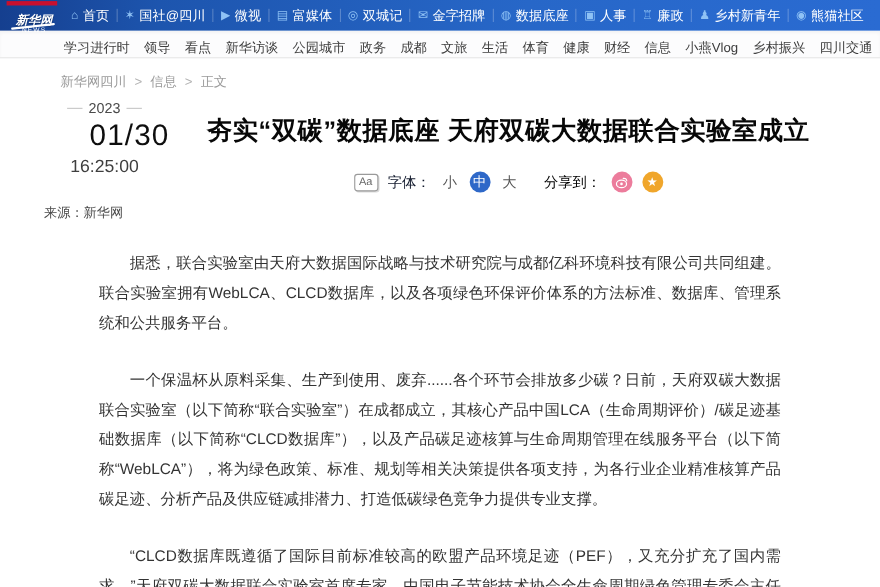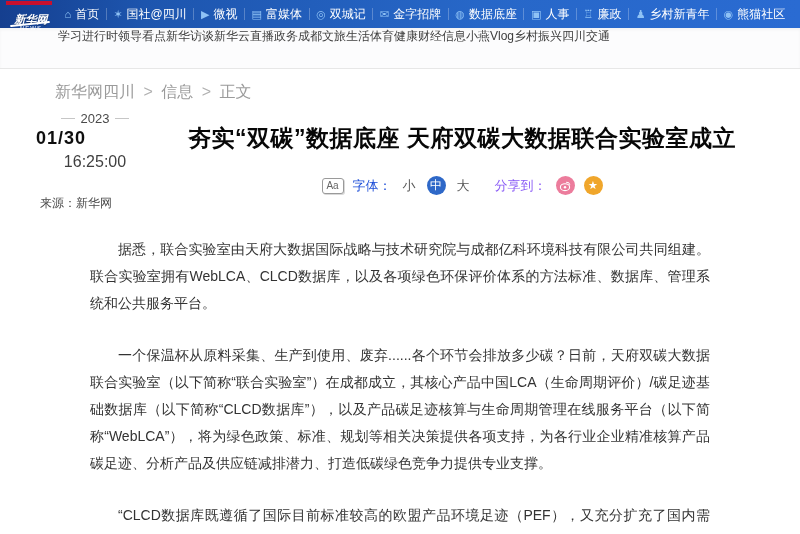--- a/index.html
+++ b/index.html
@@ -20,53 +20,53 @@
     transform:rotate(-6deg); border-radius:2px; }
   .tn-items { flex:1; display:flex; align-items:center; justify-content:space-evenly; }
   .tn-item { display:flex; align-items:center; gap:4px; color:#fff; font-size:12px;
     cursor:pointer; white-space:nowrap; padding:0 2px; border-right:1px solid rgba(255,255,255,.18); }
   .tn-item:last-child { border-right:none; }
   .tn-item { border-right:none; }
   .tn-sep { width:1px; height:12px; background:rgba(255,255,255,.25); }
   .tn-icon { font-size:11px; color:#8fc2f5; line-height:1; }
 
   
-  .subnav { height:41px; background:#fcfcfd; border-bottom:1px solid #e7e7e7;
-    display:flex; align-items:flex-start; padding-left:58px; 
+  .subnav { height:25px; background:#fcfcfd; border-bottom:1px solid #e7e7e7;
+    display:flex; align-items:flex-end; padding-left:58px; gap:13px;
     box-shadow:inset 0 2px 3px rgba(0,0,0,.04); }
   .sn-item { font-size:12px; color:#3d3d3d; cursor:pointer; white-space:nowrap; }
 
   
-  .breadcrumb { padding:13px 0 0 55px; font-size:16px; color:#9b9b9b; }
+  .breadcrumb { padding:13px 0 0 55px; font-size:12px; color:#9b9b9b; }
   .bc-link { color:#9b9b9b; cursor:pointer; }
   .bc-sep { margin:0 4px; color:#b0b0b0; }
 
   
   .head-row { display:flex; margin-top:8px; }
   .datebox { width:118px; margin-left:36px; flex:0 0 auto; }
   .year-row { display:flex; align-items:center; justify-content:center; gap:6px; }
   .year-dash { width:14px; height:0; border-top:1px solid #c6c6c6; }
   .year { font-size:13px; color:#4a4a4a; }
-  .bigdate { font-size:18px; font-weight:bold; color:#0e0e0e; text-align:left;
+  .bigdate { font-size:27px; font-weight:normal; color:#0e0e0e; text-align:right;
     letter-spacing:1px; margin-top:2px; }
   .time { font-size:16px; color:#3f3f3f; text-align:center; margin-top:4px; }
   .source { font-size:12px; color:#4a4a4a; margin-top:24px; padding-left:4px; }
   .headcenter { flex:1; padding-right:30px; }
   .article-title { font-size:23px; font-weight:bold; color:#070707; text-align:center;
     margin-top:12px; letter-spacing:.5px;
     font-family:"Liberation Sans","DejaVu Sans",sans-serif; }
   .toolbar { display:flex; align-items:center; justify-content:center; gap:9px; margin-top:22px; }
   .aa-icon { width:22px; height:16px; border:1px solid #9a9a9a; border-radius:3px;
     font-size:10px; color:#666; display:flex; align-items:center; justify-content:center;
     background:#fff; box-shadow:1px 1px 0 #d9d9d9; }
-  .tb-label { font-size:13px; color:#1d4ed8; }
+  .tb-label { font-size:13px; color:#0f172a; }
   .size-opt { font-size:13px; color:#555; cursor:pointer; padding:0 2px; }
   .size-opt.active { width:19px; height:19px; border-radius:50%; background:#2e68c8; color:#fff;
     display:flex; align-items:center; justify-content:center; font-size:12px; padding:0; }
-  .share-label { font-size:13px; color:#8b5cf6; margin-left:14px;font-family:Liberation Serif, serif; }
+  .share-label { font-size:13px; color:#000000; margin-left:14px;font-family:Liberation Serif, serif; }
   .share-btn { width:19px; height:19px; border-radius:50%; display:flex; align-items:center;
     justify-content:center; cursor:pointer; }
   .share-weibo { background:#ec7c9c; }
   .share-qzone { background:#f0a62b; color:#fff; font-size:11px; }
 
   
   .article { margin:24px 90px 0 90px; }
   .article p { font-size:14px; color:#333; line-height:27px; text-indent:2em;
     text-align:justify; margin-bottom:25px; font-family:"Liberation Sans","DejaVu Sans",sans-serif; }
 </style>
@@ -136,21 +136,21 @@
       <span>熊猫社区</span>
     </div>
   </div>
 </div>
 
 <div class="subnav">
   <span class="sn-item">学习进行时</span>
   <span class="sn-item">领导</span>
   <span class="sn-item">看点</span>
   <span class="sn-item">新华访谈</span>
-  <span class="sn-item">新华云直播</span>
+  <span class="sn-item">公园城市</span>
   <span class="sn-item">政务</span>
   <span class="sn-item">成都</span>
   <span class="sn-item">文旅</span>
   <span class="sn-item">生活</span>
   <span class="sn-item">体育</span>
   <span class="sn-item">健康</span>
   <span class="sn-item">财经</span>
   <span class="sn-item">信息</span>
   <span class="sn-item">小燕Vlog</span>
   <span class="sn-item">乡村振兴</span>

